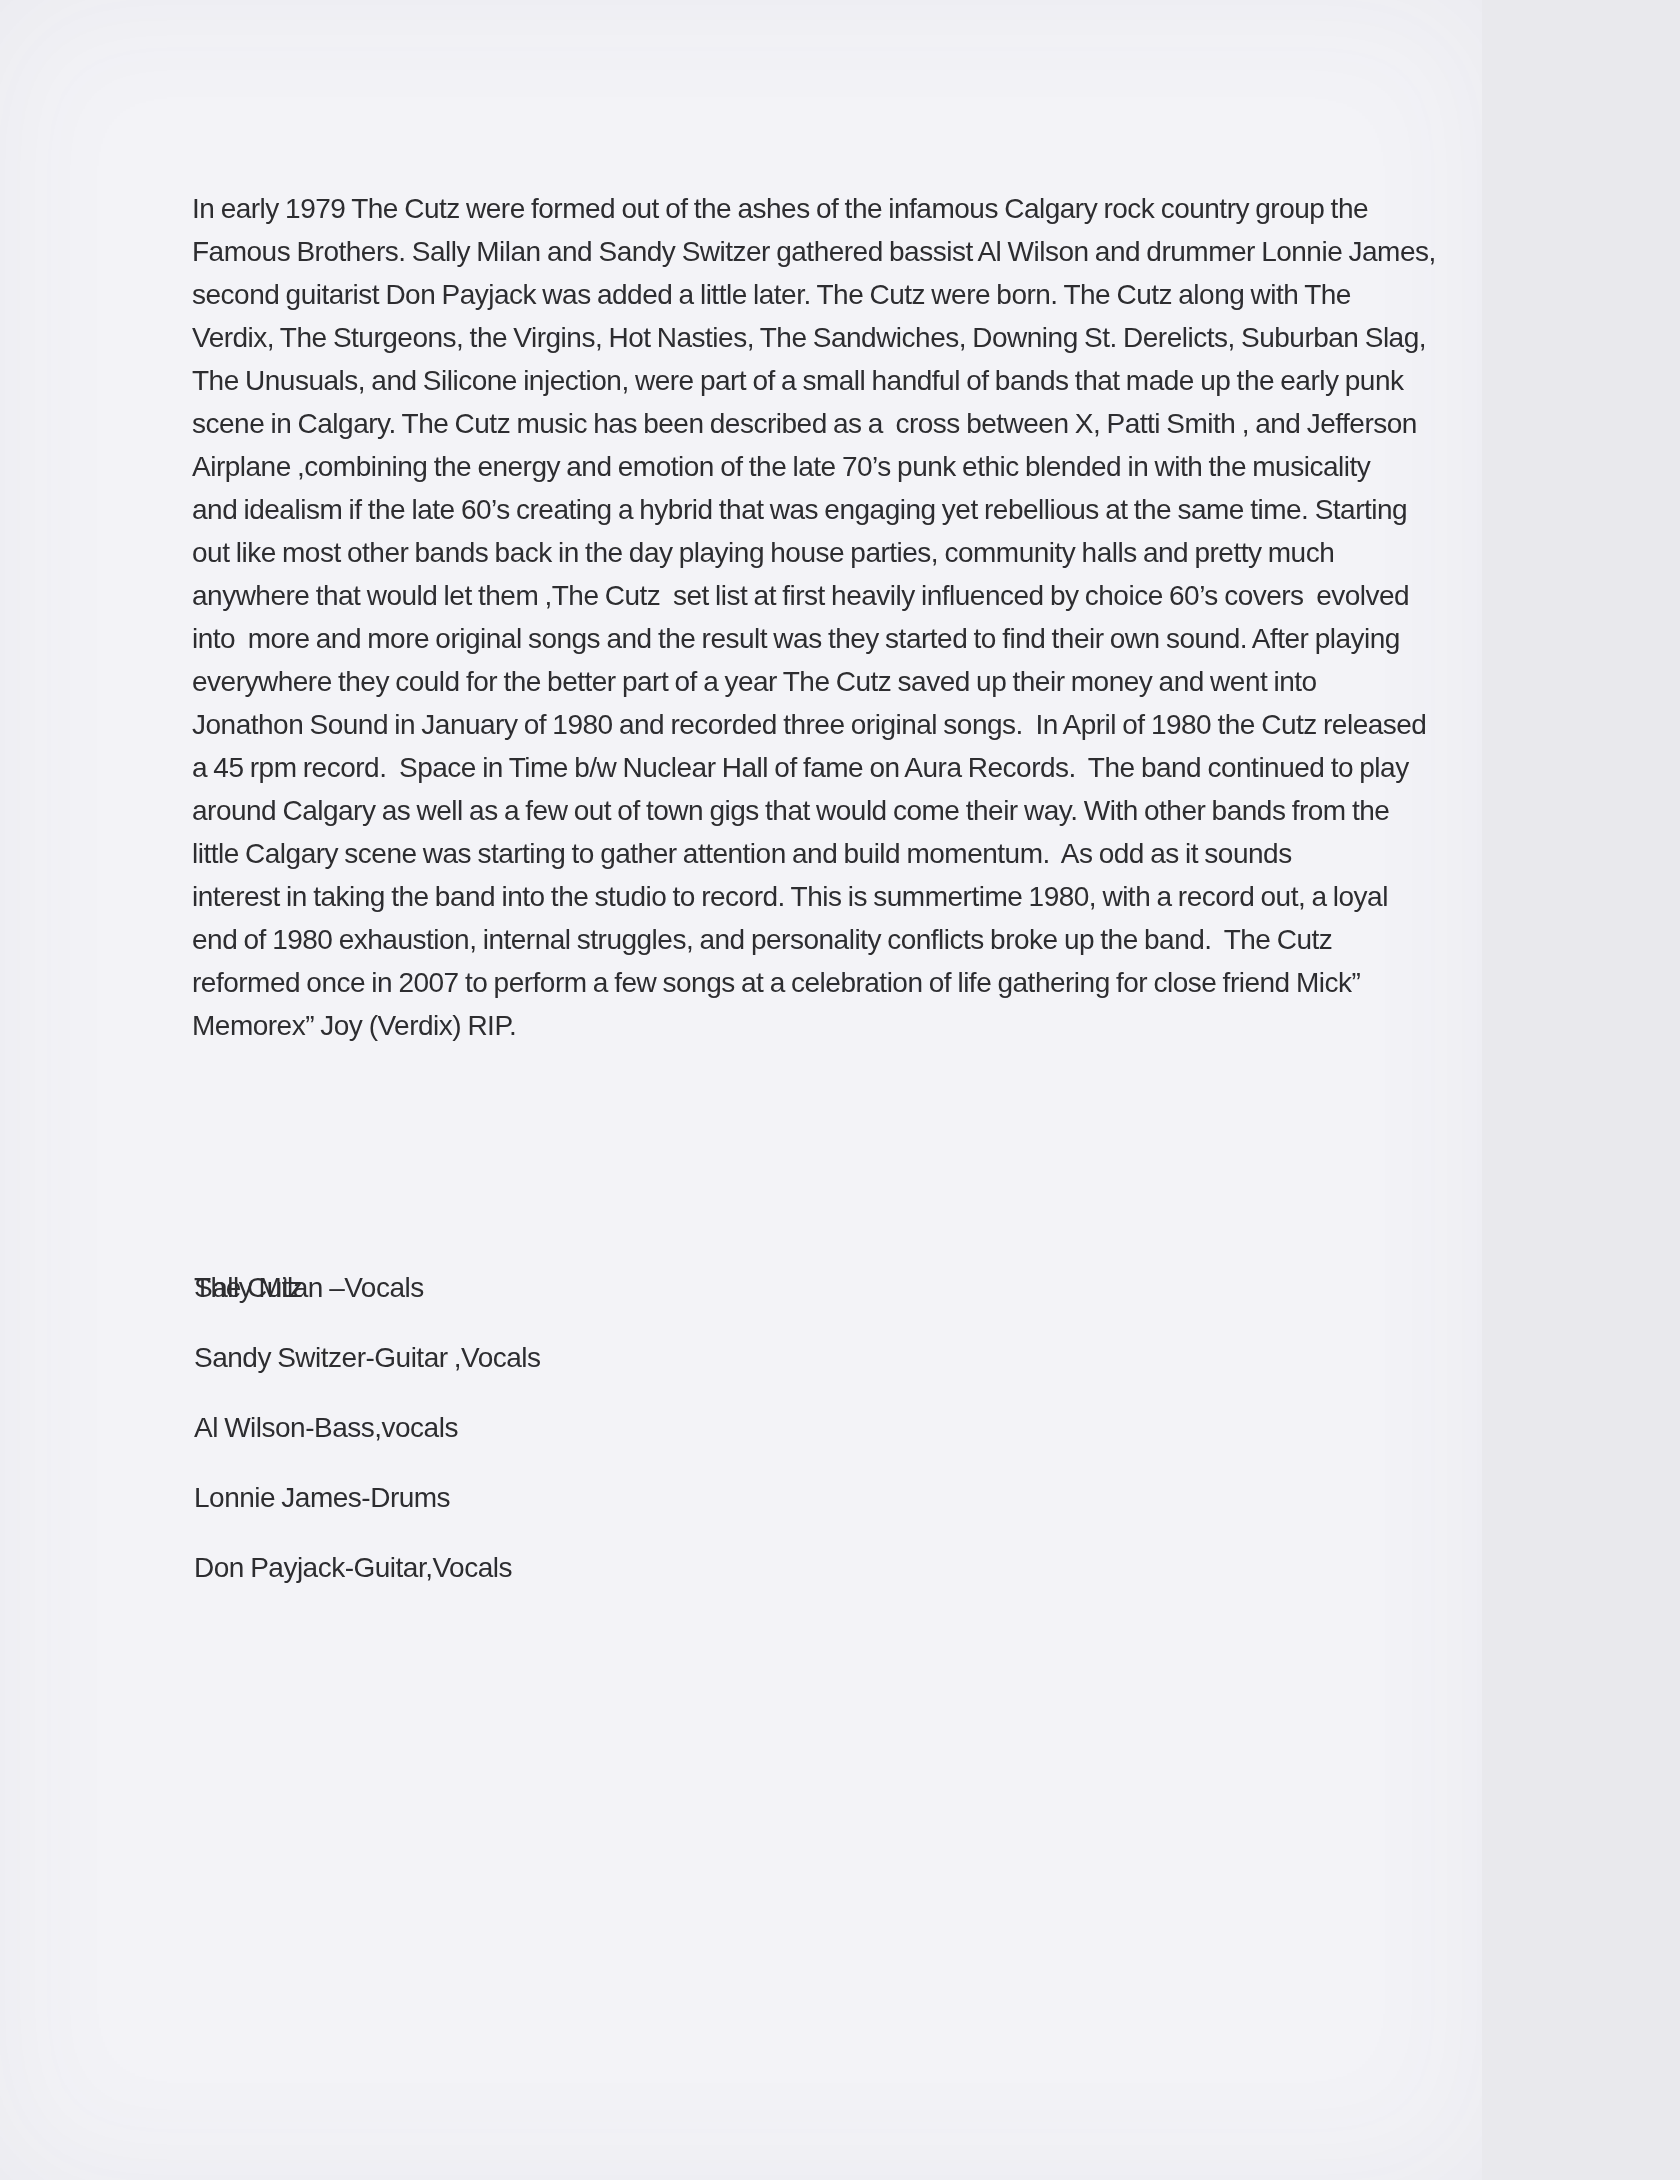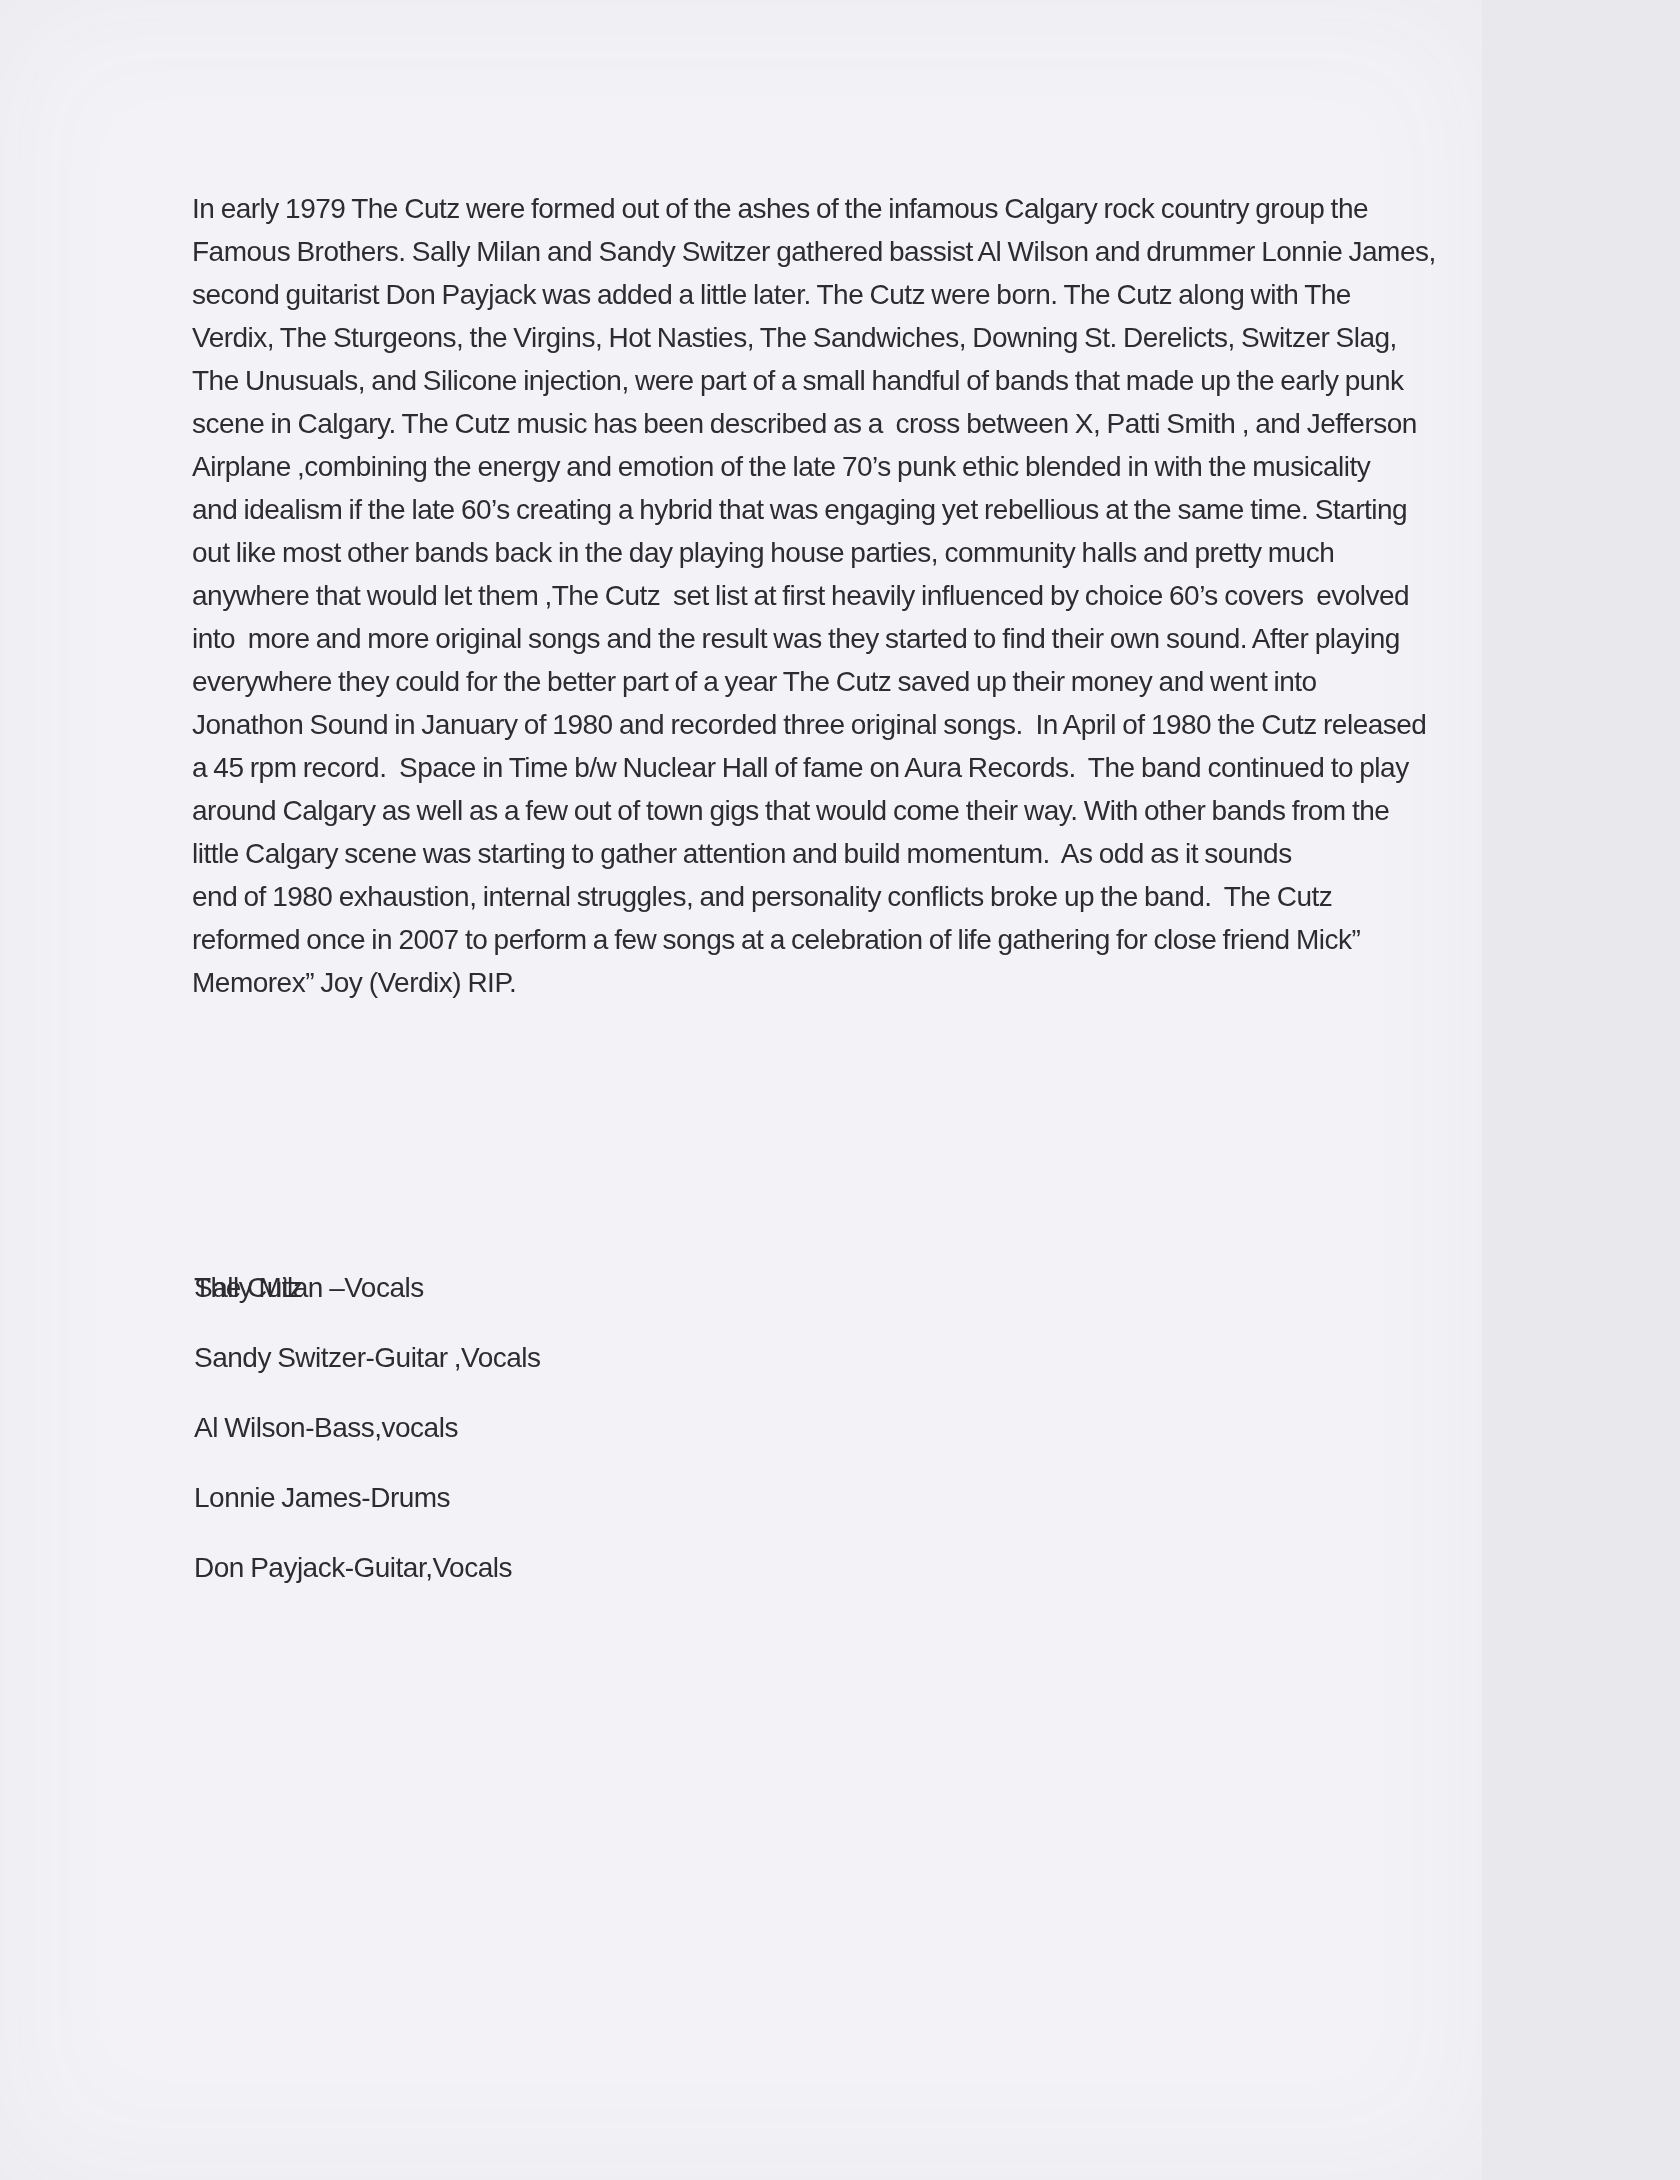--- a/index.html
+++ b/index.html
@@ -68,33 +68,34 @@
 </head>
 <body>
 
 <div class="page">
 
   <div class="paragraph">
 
   <div class="line">In early 1979 The Cutz were formed out of the ashes of the infamous Calgary rock country group the</div>
       <div class="line">Famous Brothers. Sally Milan and Sandy Switzer gathered bassist Al Wilson and drummer Lonnie James,</div>
       <div class="line">second guitarist Don Payjack was added a little later. The Cutz were born. The Cutz along with The</div>
-      <div class="line">Verdix, The Sturgeons, the Virgins, Hot Nasties, The Sandwiches, Downing St. Derelicts, Switzer Slag,</div>
+      <div class="line">Verdix, The Sturgeons, the Virgins, Hot Nasties, The Sandwiches, Downing St. Derelicts, Suburban Slag,</div>
       <div class="line">The Unusuals, and Silicone injection, were part of a small handful of bands that made up the early punk</div>
       <div class="line">scene in Calgary. The Cutz music has been described as a  cross between X, Patti Smith , and Jefferson</div>
       <div class="line">Airplane ,combining the energy and emotion of the late 70’s punk ethic blended in with the musicality</div>
       <div class="line">and idealism if the late 60’s creating a hybrid that was engaging yet rebellious at the same time. Starting</div>
       <div class="line">out like most other bands back in the day playing house parties, community halls and pretty much</div>
       <div class="line">anywhere that would let them ,The Cutz  set list at first heavily influenced by choice 60’s covers  evolved</div>
       <div class="line">into  more and more original songs and the result was they started to find their own sound. After playing</div>
       <div class="line">everywhere they could for the better part of a year The Cutz saved up their money and went into</div>
       <div class="line">Jonathon Sound in January of 1980 and recorded three original songs.  In April of 1980 the Cutz released</div>
       <div class="line">a 45 rpm record.  Space in Time b/w Nuclear Hall of fame on Aura Records.  The band continued to play</div>
       <div class="line">around Calgary as well as a few out of town gigs that would come their way. With other bands from the</div>
       <div class="line">little Calgary scene was starting to gather attention and build momentum.  As odd as it sounds</div>
+      <div class="line">interest in taking the band into the studio to record. This is summertime 1980, with a record out, a loyal</div>
       <div class="line">end of 1980 exhaustion, internal struggles, and personality conflicts broke up the band.  The Cutz</div>
       <div class="line">reformed once in 2007 to perform a few songs at a celebration of life gathering for close friend Mick”</div>
       <div class="line">Memorex” Joy (Verdix) RIP.</div>
     </div>
 
   <div class="lineup">
     <span class="band-label">The Cutz</span>
     <div class="members">
 
     <div class="member-line">Sally Milan –Vocals</div>

